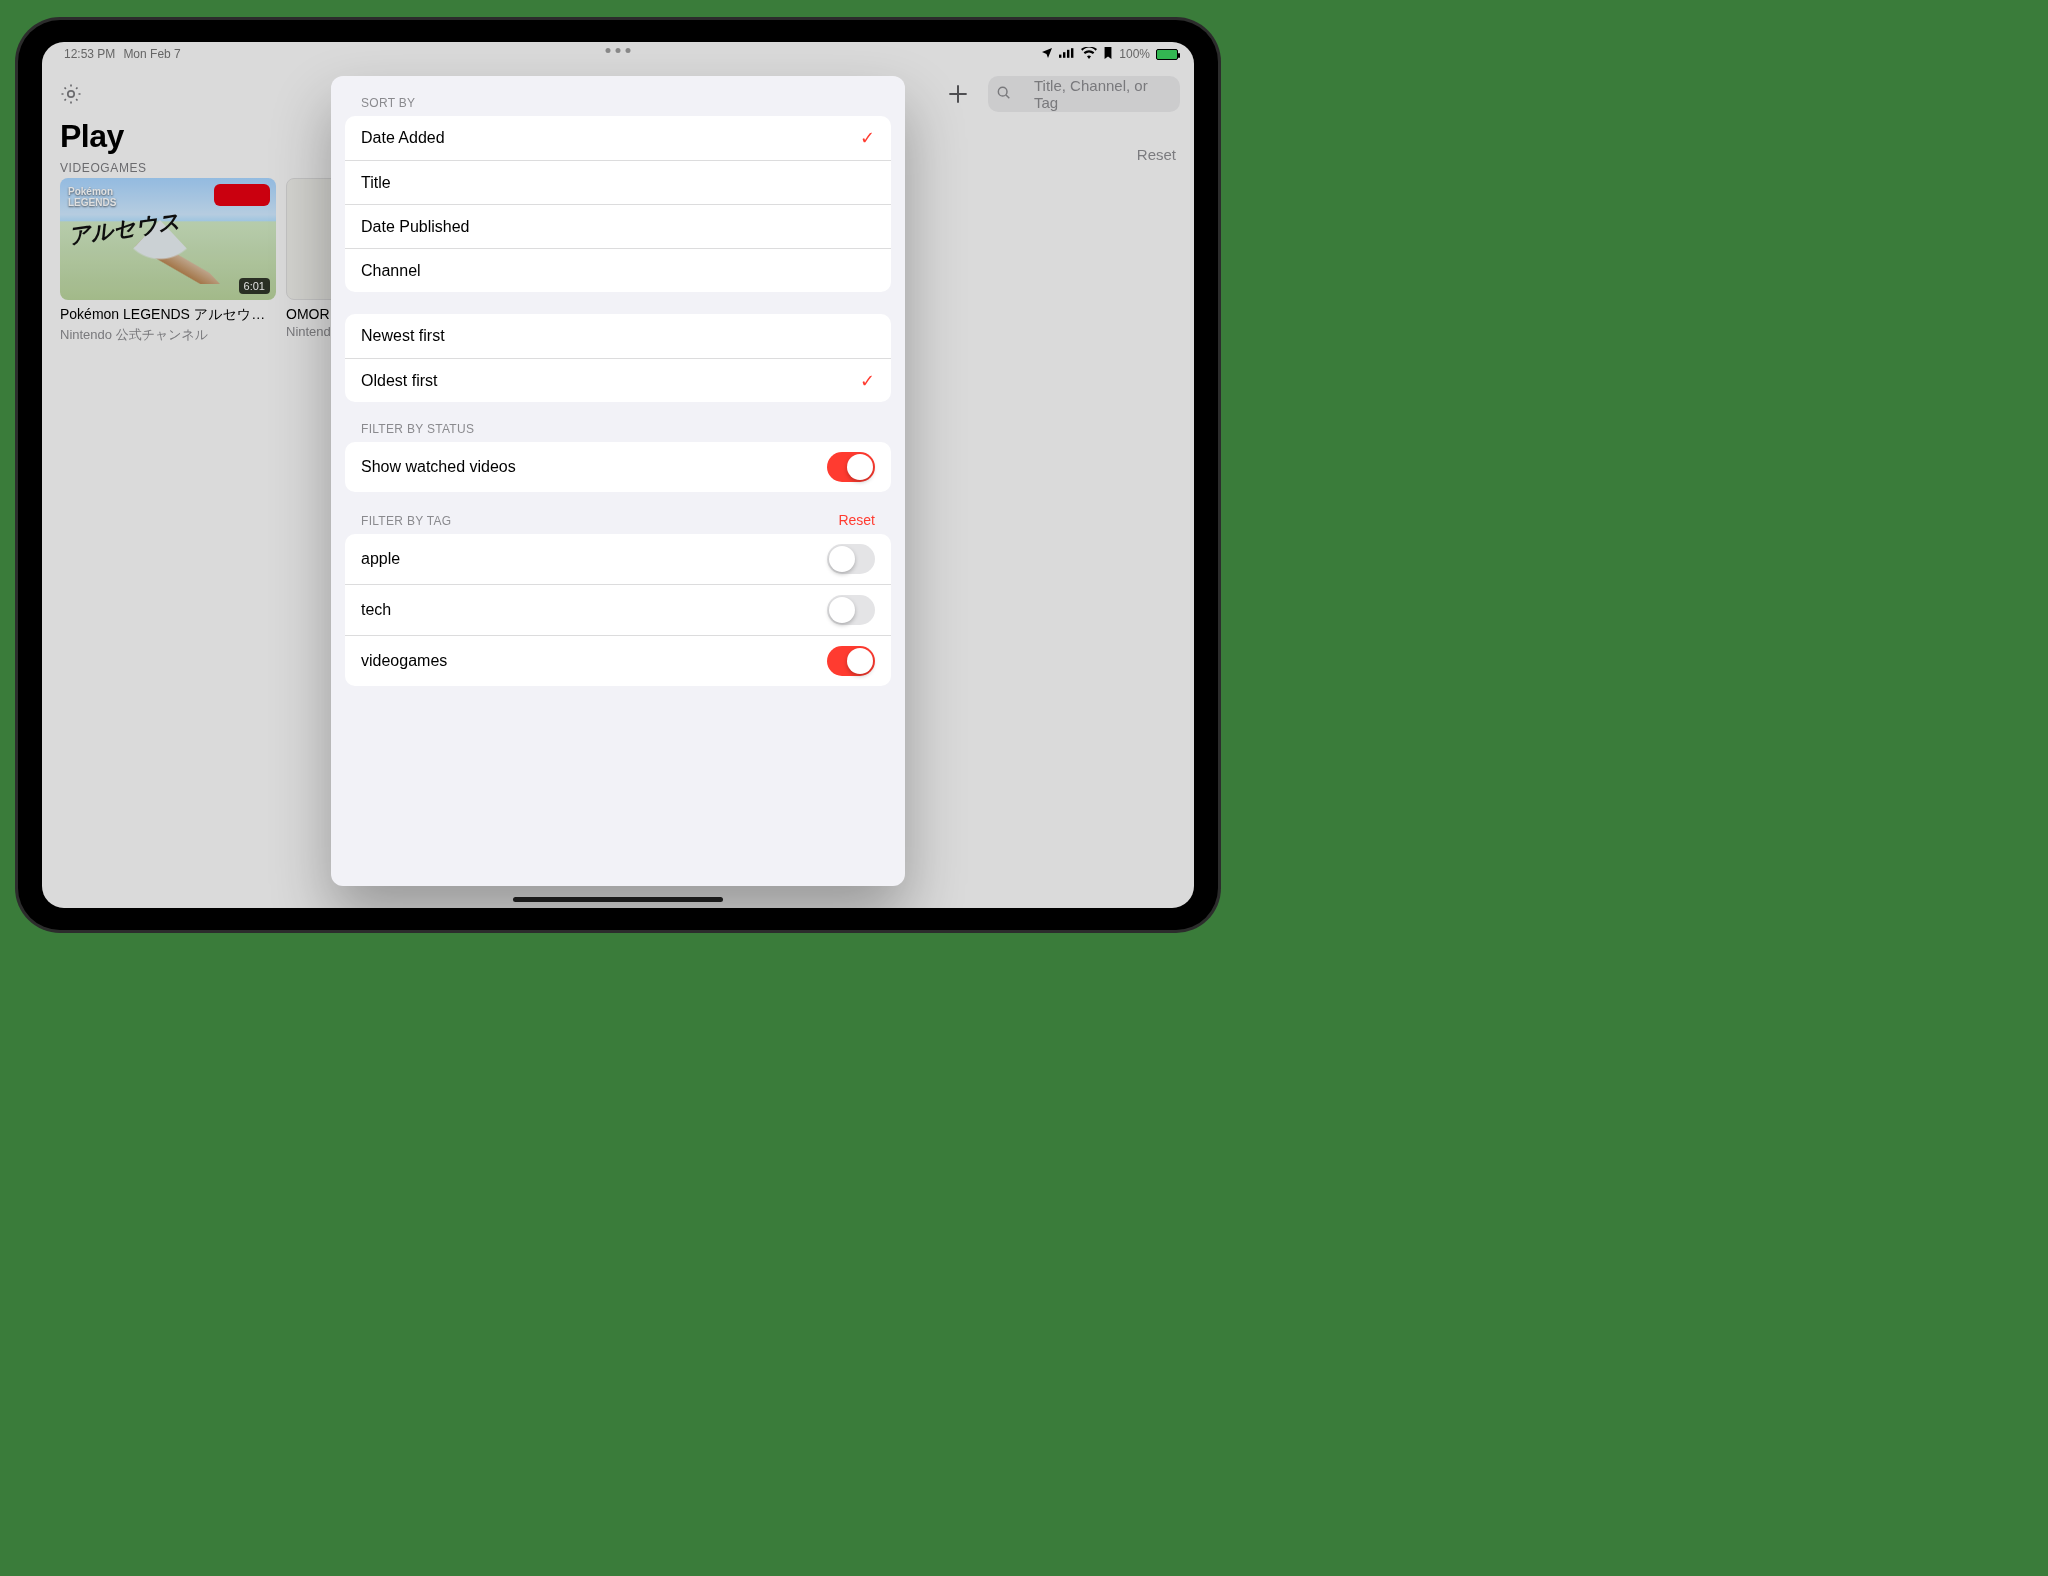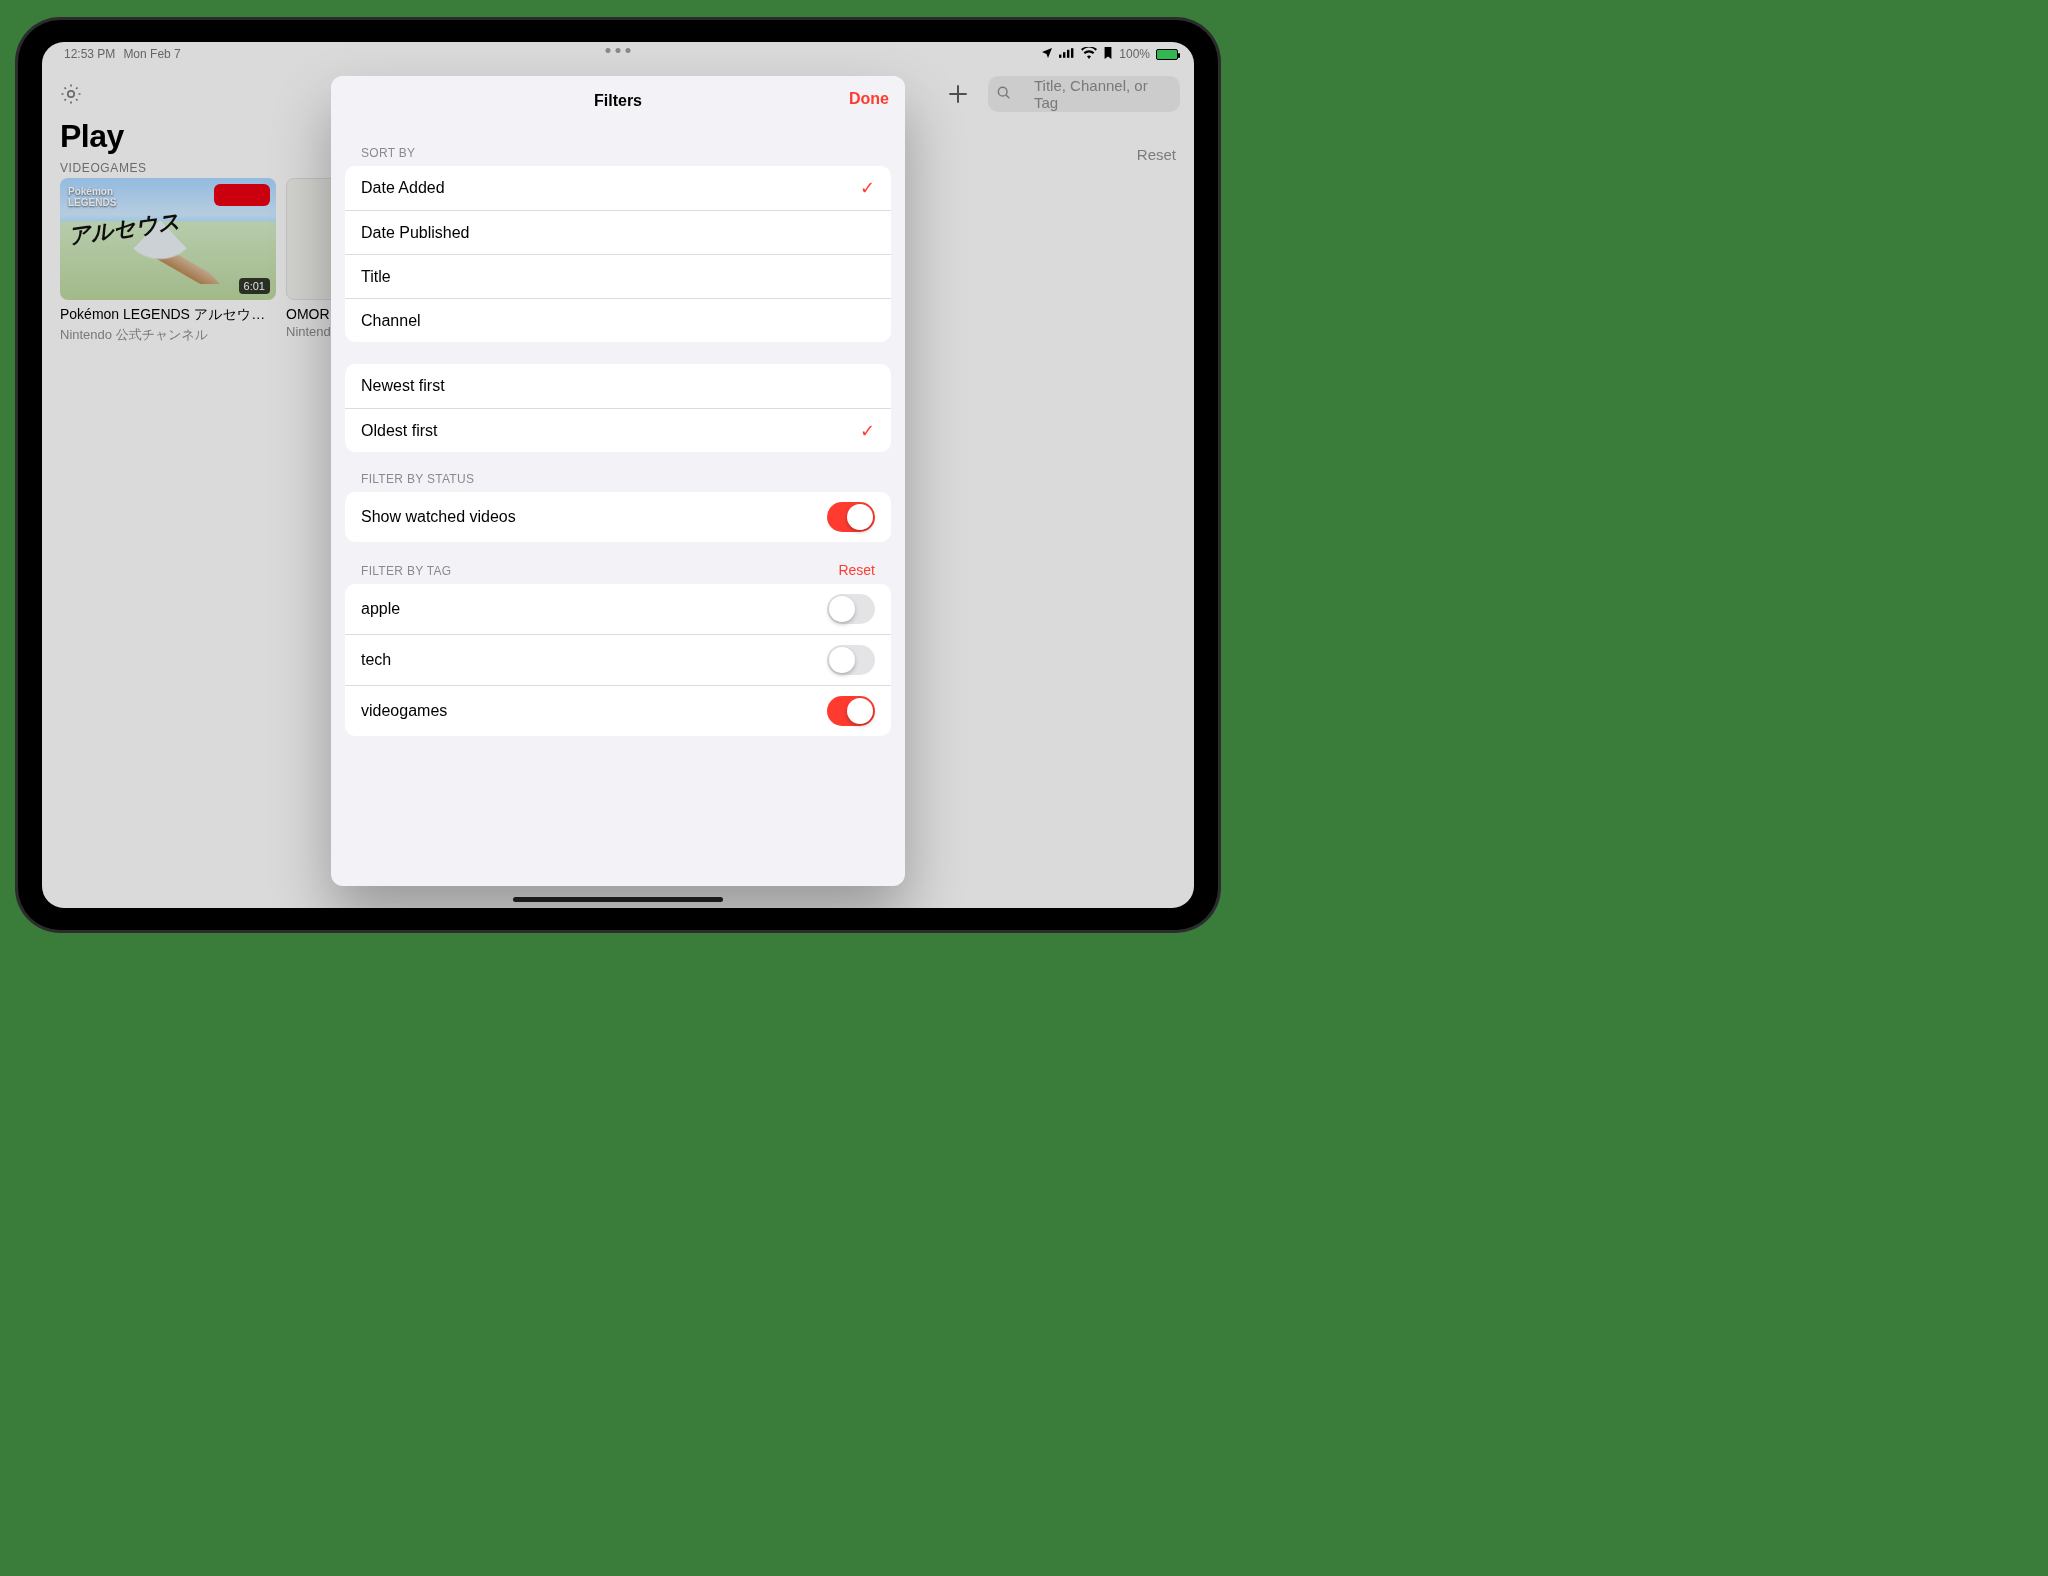--- a/index.html
+++ b/index.html
@@ -247,38 +247,34 @@
       <div class="card" style="width:60px;overflow:hidden;">
         <div class="thumb light"></div>
         <div class="title">OMOR</div>
         <div class="chan">Nintend</div>
       </div>
     </div>
 
     <div class="dim" style="z-index:2"></div>
 
     <div class="sheet">
-      <div class="sheet-hdr">
-        <span>Filters</span>
-        <span class="done">Done</span>
-      </div>
 
       <div class="sect-h">
           <span>SORT BY</span>
         </div>
       <div class="list">
         <div class="row">
           <span>Date Added</span>
           <span class="chk">✓</span>
         </div>
         <div class="row">
+          <span>Title</span>
+        </div>
+        <div class="row">
           <span>Date Published</span>
-        </div>
-        <div class="row">
-          <span>Title</span>
         </div>
         <div class="row">
           <span>Channel</span>
         </div>
       </div>
 
       <div class="gap"></div>
       <div class="list">
         <div class="row">
           <span>Newest first</span>

